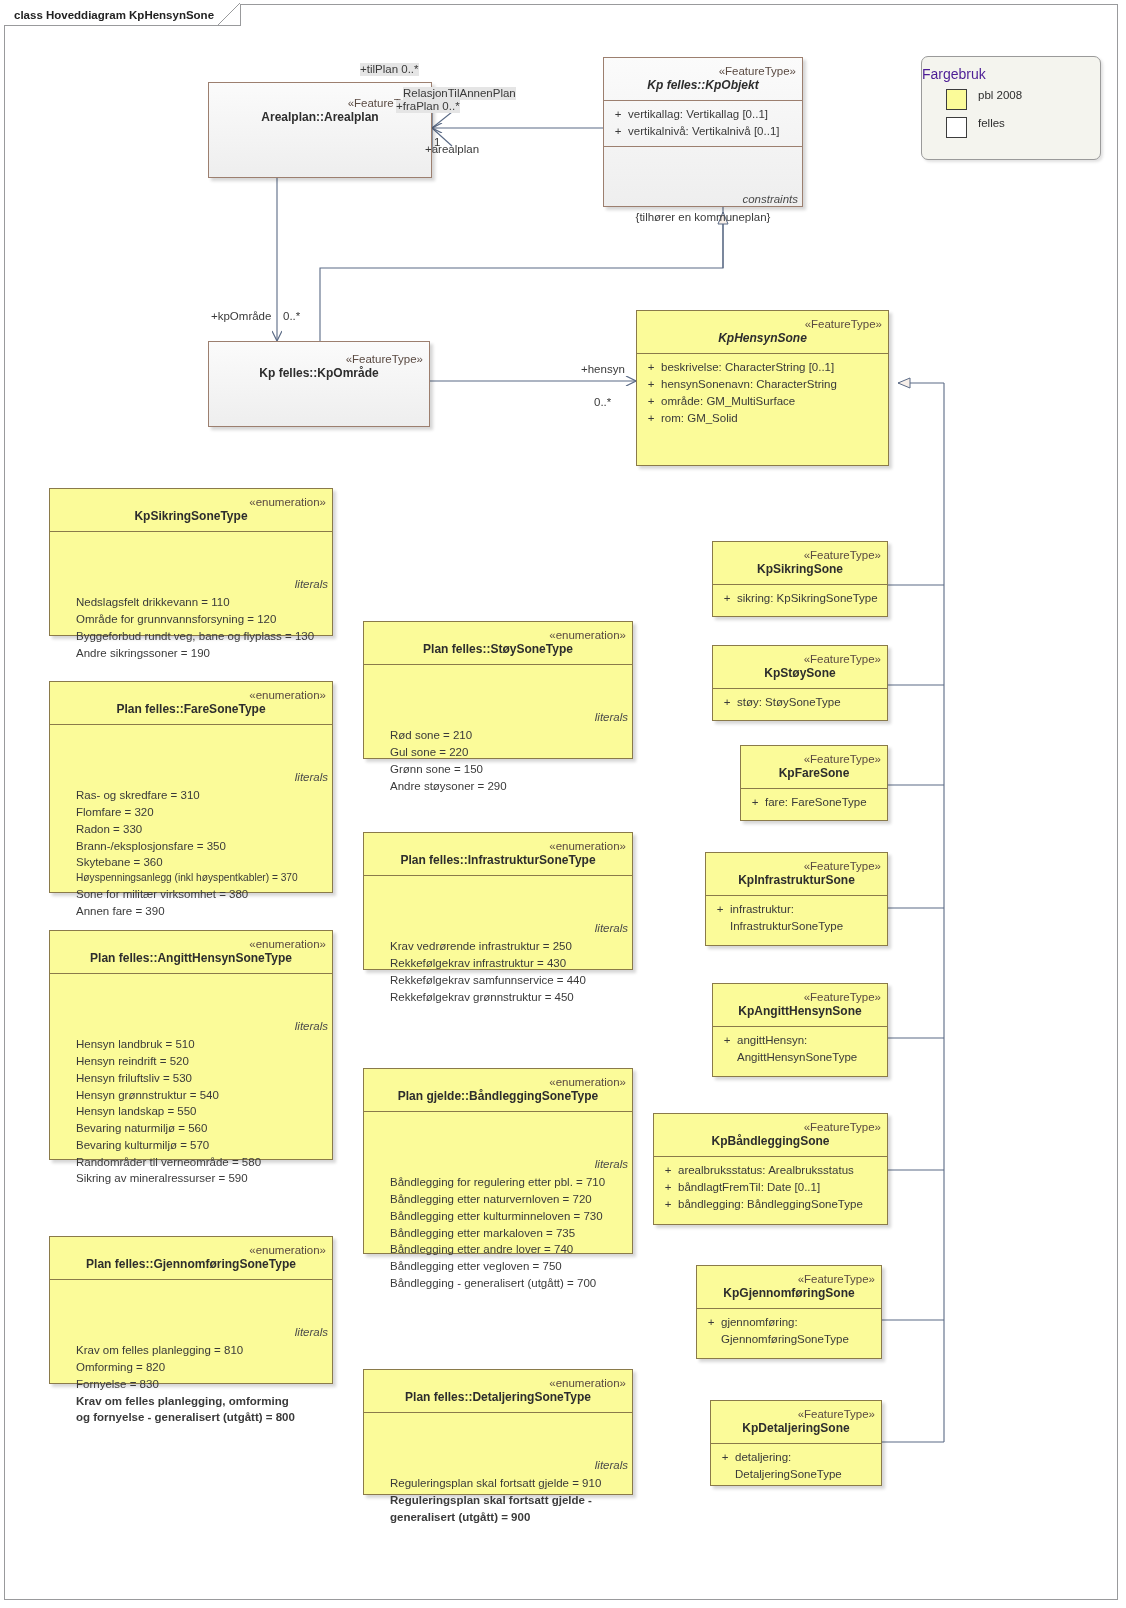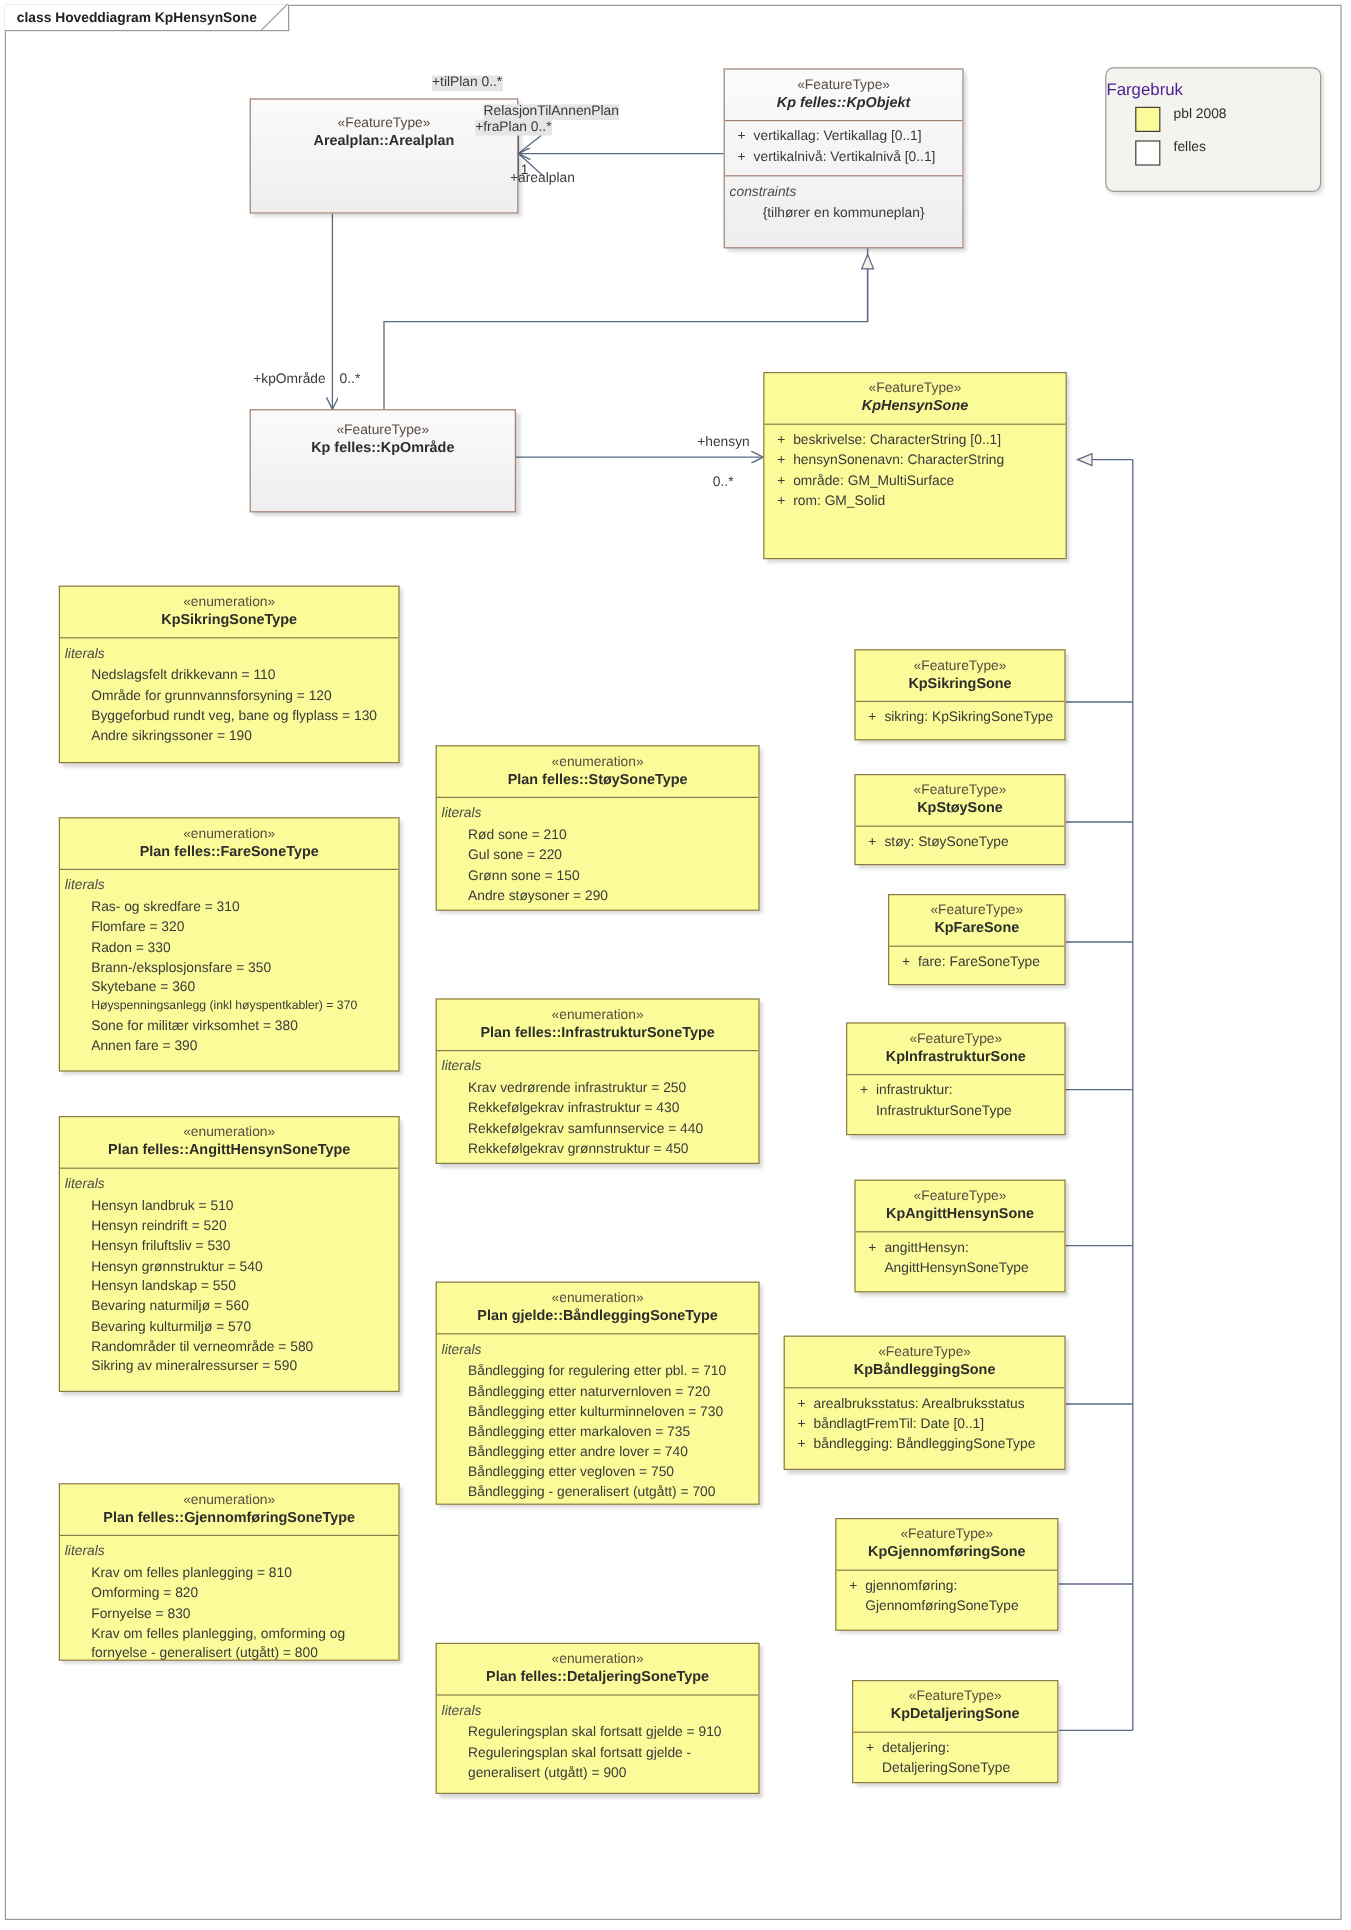--- a/index.html
+++ b/index.html
@@ -83,20 +83,21 @@
   }
   .box-header {
     padding: 6px 6px 7px 6px;
     text-align: center;
     line-height: 1.25;
   }
   .box-header .stereo {
     font-size: 11.5px;
     color: #5a4a42;
     display: block;
+    text-align: right;
   }
   .box-header .clsname {
     font-size: 12px;
     font-weight: bold;
     color: #2d2d2d;
     display: block;
   }
   .box-header .clsname.italic { font-style: italic; }
   .compartment {
     border-top: 1px solid #8a7a4a;
@@ -110,32 +111,33 @@
     white-space: nowrap;
   }
   .compartment .attr .vis {
     width: 20px;
     flex: none;
     text-align: center;
     color: #3a3a3a;
   }
   .compartment .attr .txt { color: #3a3a3a; }
   .compartment .sect-label {
-    text-align: left;
+    text-align: right;
     font-style: italic;
     font-size: 11.5px;
     color: #4a4a4a;
     margin-bottom: 1px;
+    margin-top: 39px;
   }
   .compartment .lit {
     padding-left: 22px;
     white-space: nowrap;
     color: #3a3a3a;
   }
-  .compartment .lit.wrap { white-space: normal; }
+  .compartment .lit.wrap { white-space: normal; font-weight: bold; }
   .compartment .constr {
     text-align: center;
     color: #3a3a3a;
   }
 
   
   #legend {
     position: absolute;
     left: 921px;
     top: 56px;

